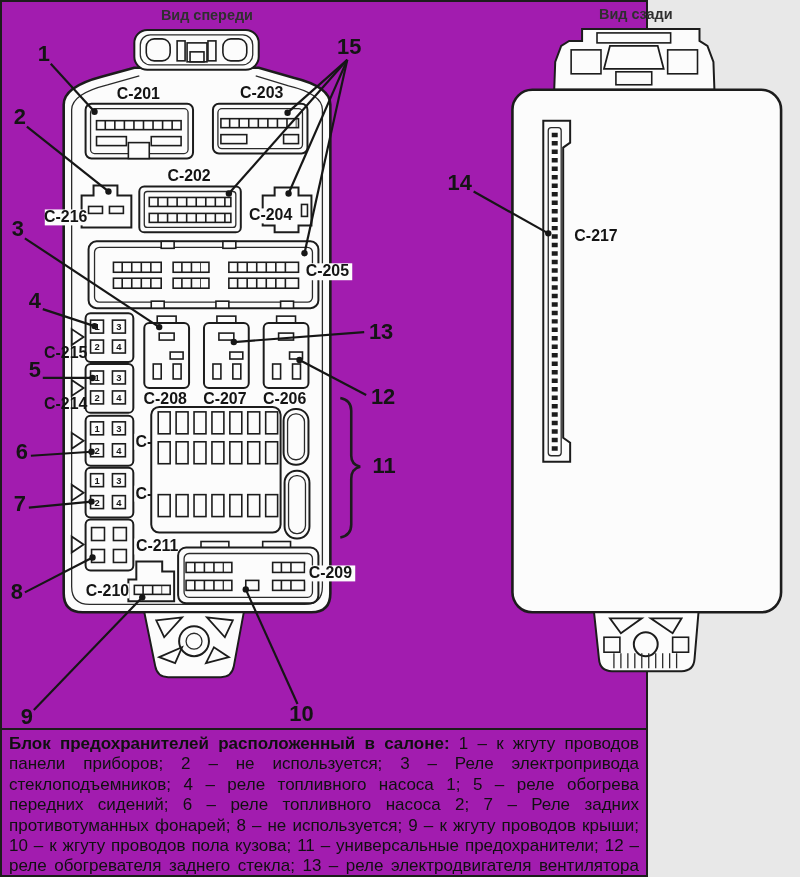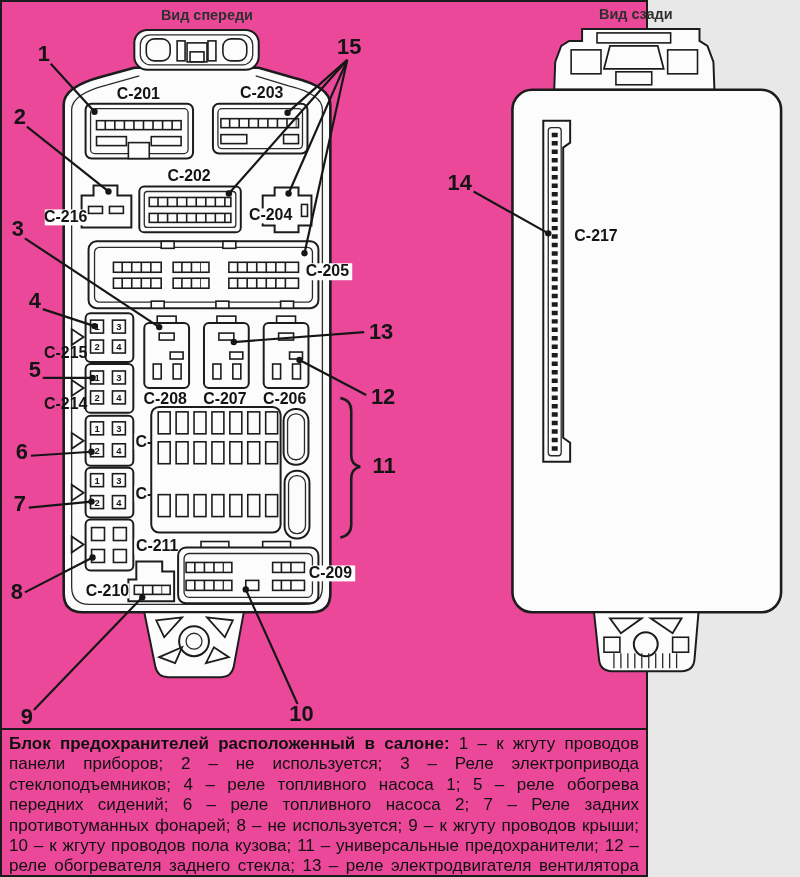--- a/index.html
+++ b/index.html
@@ -1,16 +1,16 @@
 <!DOCTYPE html>
 <html><head>
 <meta charset="utf-8">
 <style>
   html,body{margin:0;padding:0;background:#e8e8e8;}
-  .page{width:648px;height:877px;background:#ec4899;border:2px solid #1c1c1c;
+  .page{width:648px;height:877px;background:#a21caf;border:2px solid #1c1c1c;
         box-sizing:border-box;font-family:"Liberation Sans",sans-serif;position:relative;}
   svg{display:block;}
   .ln{fill:none;stroke:#1c1c1c;stroke-width:2;}
   .ln3{fill:none;stroke:#1c1c1c;stroke-width:2.6;}
   .thin{fill:none;stroke:#2a2a2a;stroke-width:1.3;}
   .fw{fill:#fcfcfc;stroke:#1c1c1c;stroke-width:2;}
   .fw3{fill:#fcfcfc;stroke:#1c1c1c;stroke-width:2.6;}
   .slot{fill:#fcfcfc;stroke:#1c1c1c;stroke-width:1.6;}
   .wedge{fill:none;stroke:#1c1c1c;stroke-width:1.8;}
   .divl{stroke:#1c1c1c;}

